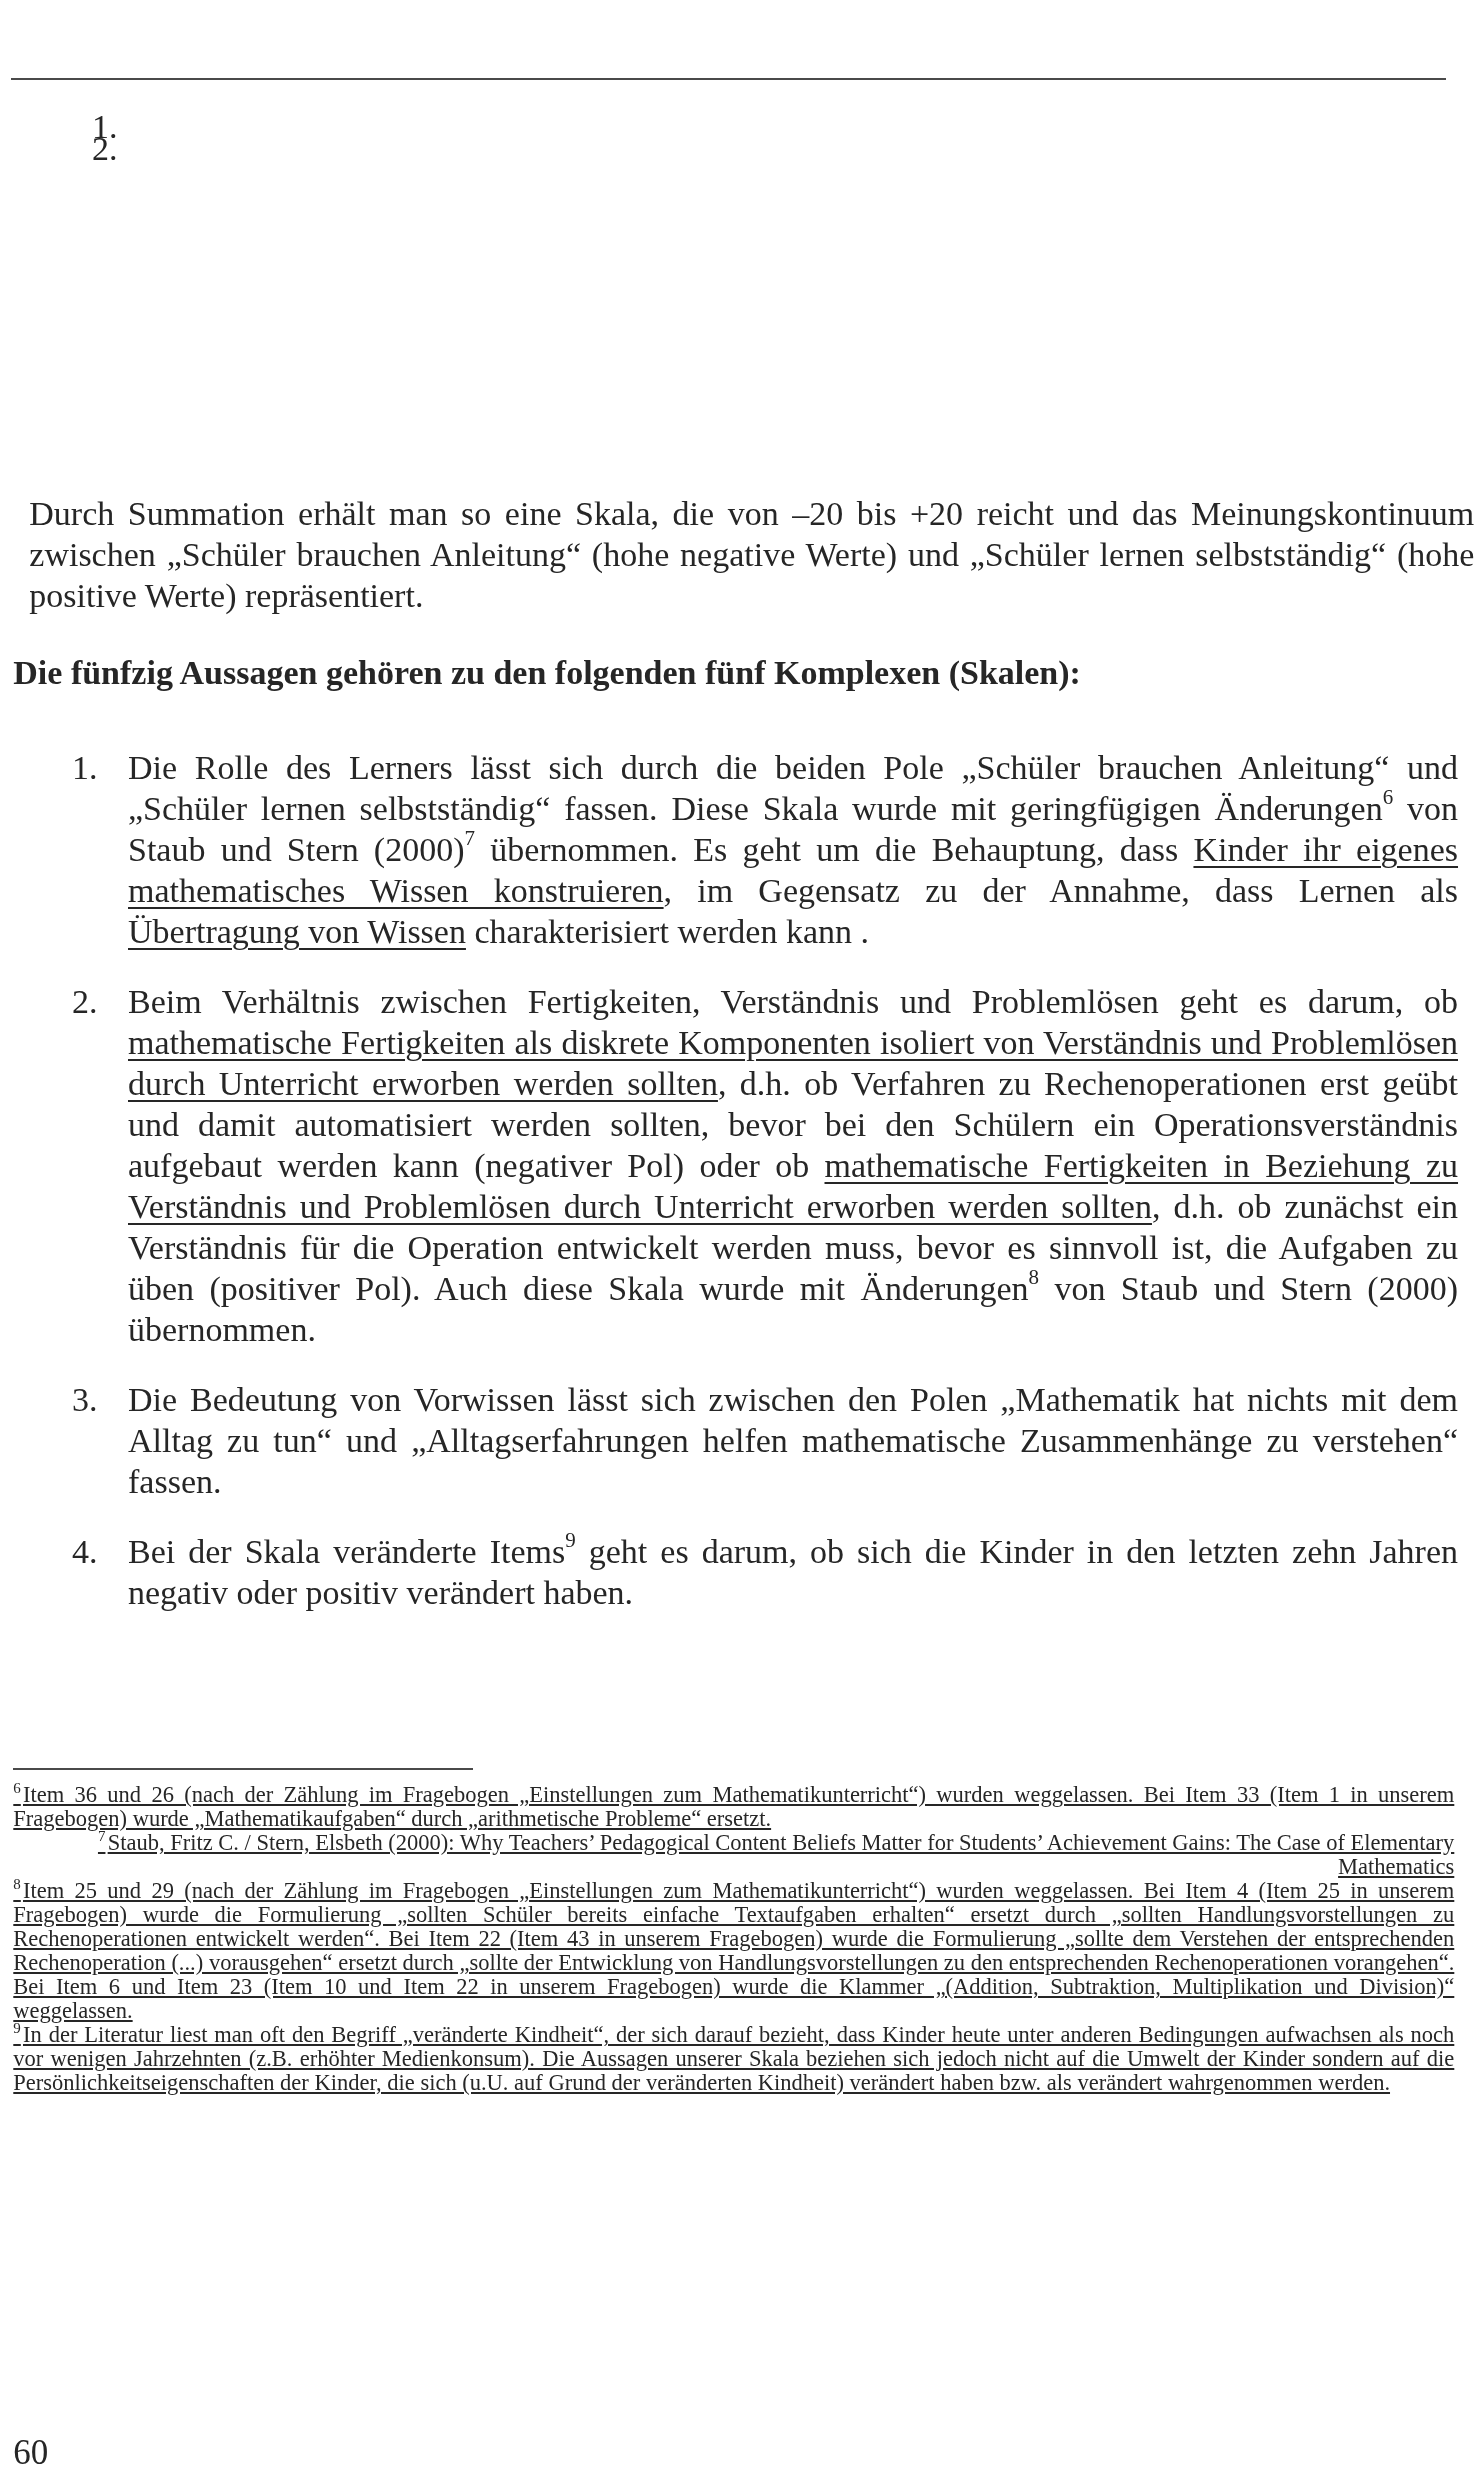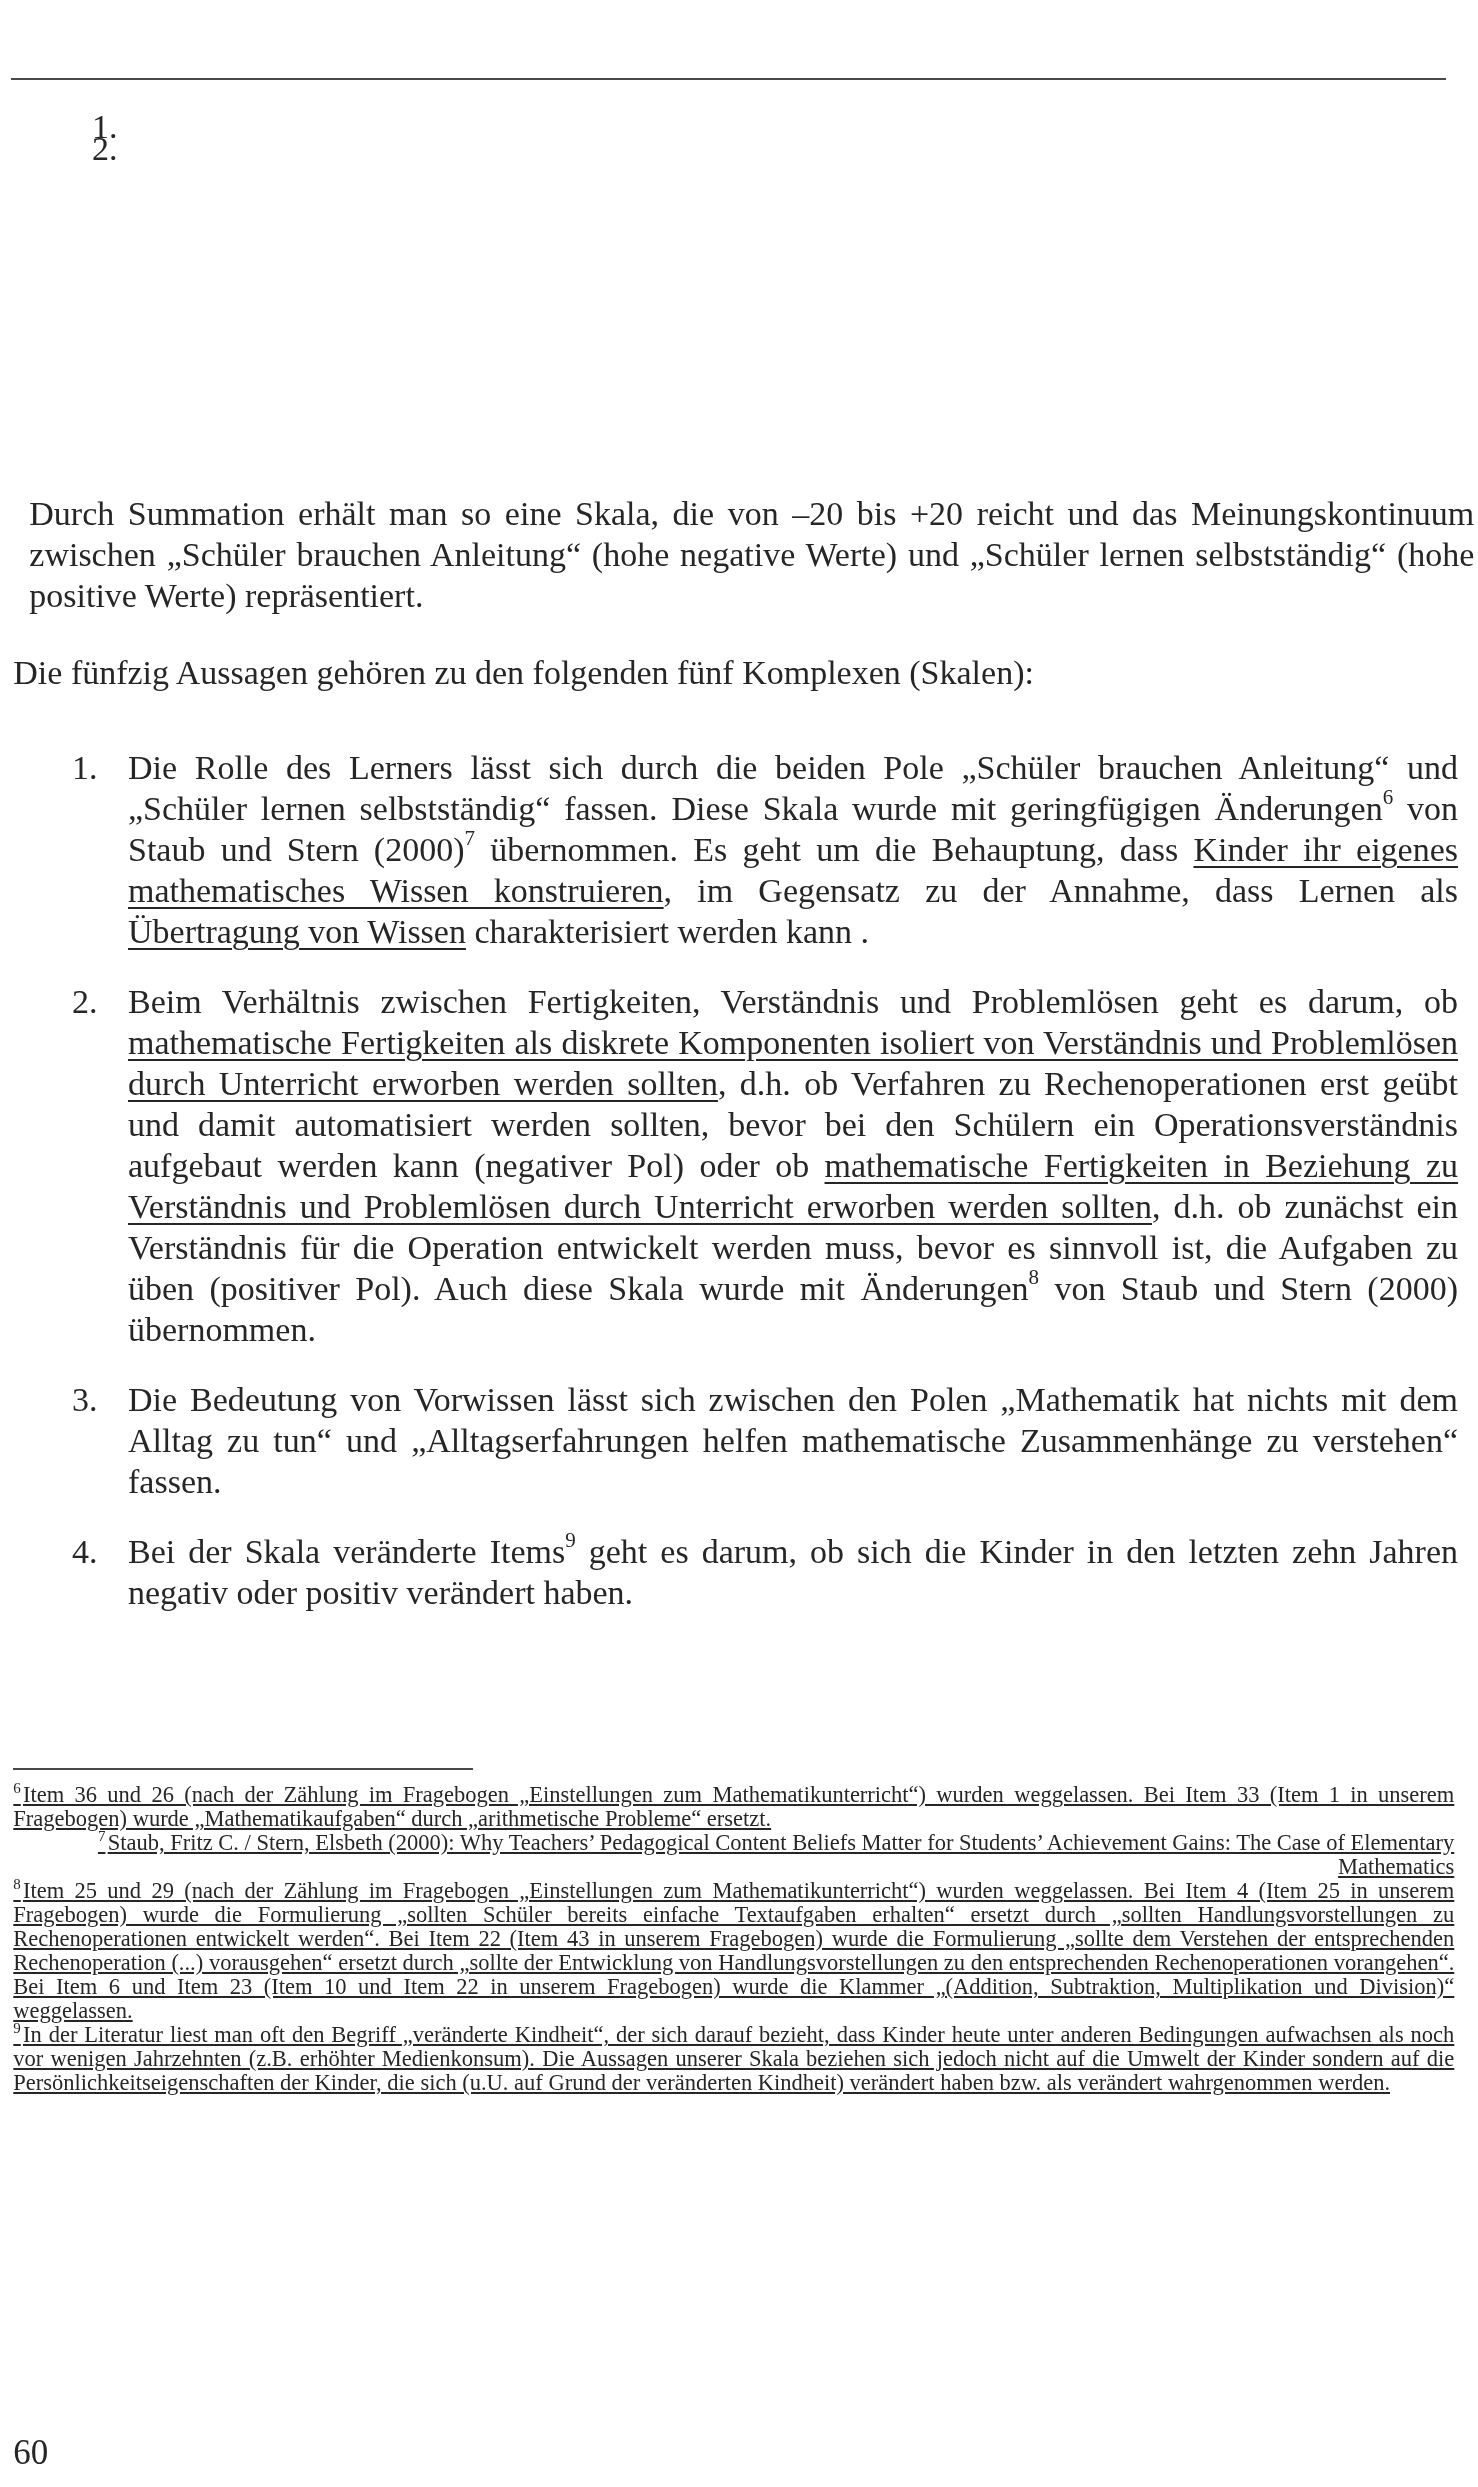--- a/index.html
+++ b/index.html
@@ -34,21 +34,21 @@
   <div class="scoring-item">
     <span class="num">1.</span>
   </div>
   <div class="scoring-item">
     <span class="num">2.</span>
   </div>
 </div>
 
 <p class="block body-text para" style="top:477px; margin:16px;">Durch Summation erhält man so eine Skala, die von –20 bis +20 reicht und das Meinungskontinuum zwischen „Schüler brauchen Anleitung“ (hohe negative Werte) und „Schüler lernen selbstständig“ (hohe positive Werte) repräsentiert.</p>
 
-<p class="block body-text para" style="top:652px; margin:0;">Die fünfzig Aussagen gehören zu den folgenden fünf Komplexen (Skalen):</p>
+<p class="block body-text para" style="top:652px; margin:0;font-weight:bold;">Die fünfzig Aussagen gehören zu den folgenden fünf Komplexen (Skalen):</p>
 
 <div class="block body-text scale-list">
   <div class="scale-item">
     <span class="num">1.</span>
     <span>Die </span><b>Rolle des Lerners</b><span> lässt sich durch die beiden Pole „Schüler brauchen Anleitung“ und „Schüler lernen selbstständig“ fassen. Diese Skala wurde mit geringfügigen Änderungen</span><sup>6</sup><span> von Staub und Stern (2000)</span><sup>7</sup><span> übernommen. Es geht um die Behauptung, dass </span><u>Kinder ihr eigenes mathematisches Wissen konstruieren</u><span>, im Gegensatz zu der Annahme, dass Lernen als </span><u>Übertragung von Wissen</u><span> charakterisiert werden kann .</span>
   </div>
   <div class="scale-item">
     <span class="num">2.</span>
     <span>Beim </span><b>Verhältnis zwischen Fertigkeiten, Verständnis und Problemlösen</b><span> geht es darum, ob </span><u>mathematische Fertigkeiten als diskrete Komponenten isoliert von Verständnis und Problemlösen durch Unterricht erworben werden sollten</u><span>, d.h. ob Verfahren zu Rechenoperationen erst geübt und damit automatisiert werden sollten, bevor bei den Schülern ein Operationsverständnis aufgebaut werden kann (negativer Pol) oder ob </span><u>mathematische Fertigkeiten in Beziehung zu Verständnis und Problemlösen durch Unterricht erworben werden sollten</u><span>, d.h. ob zunächst ein Verständnis für die Operation entwickelt werden muss, bevor es sinnvoll ist, die Aufgaben zu üben (positiver Pol). Auch diese Skala wurde mit Änderungen</span><sup>8</sup><span> von Staub und Stern (2000) übernommen.</span>
   </div>

